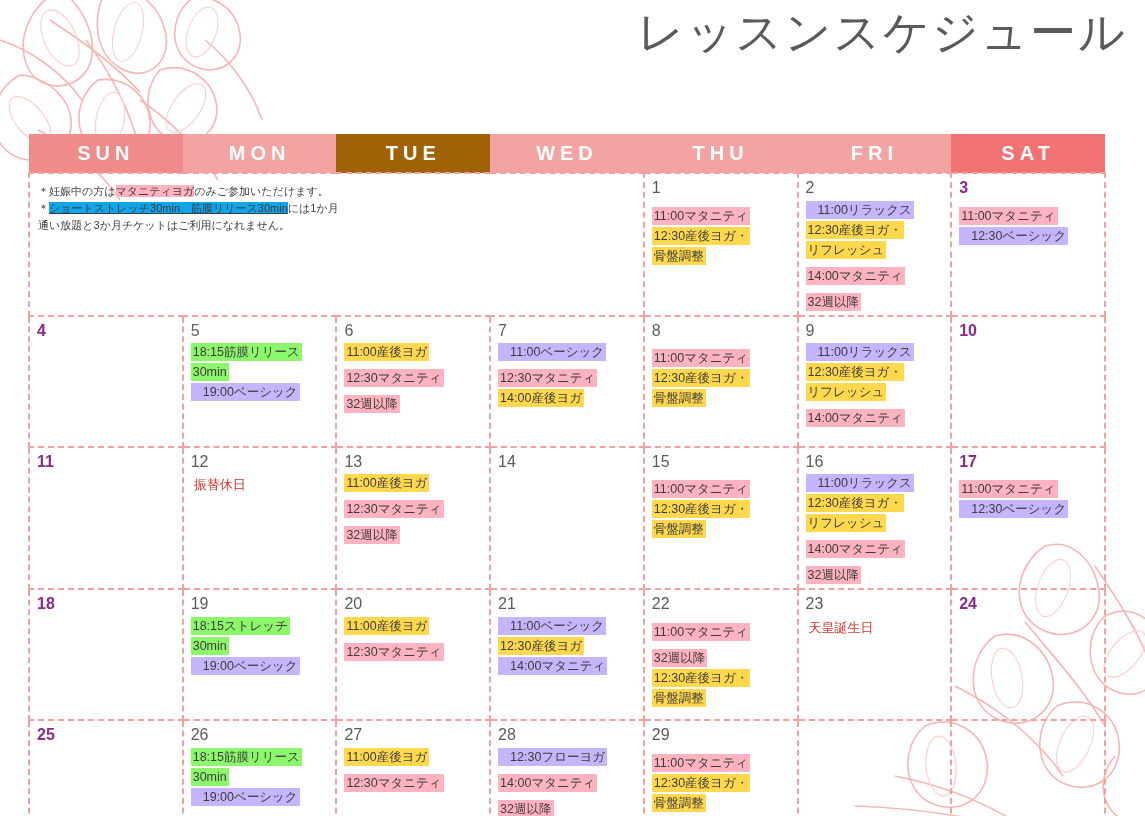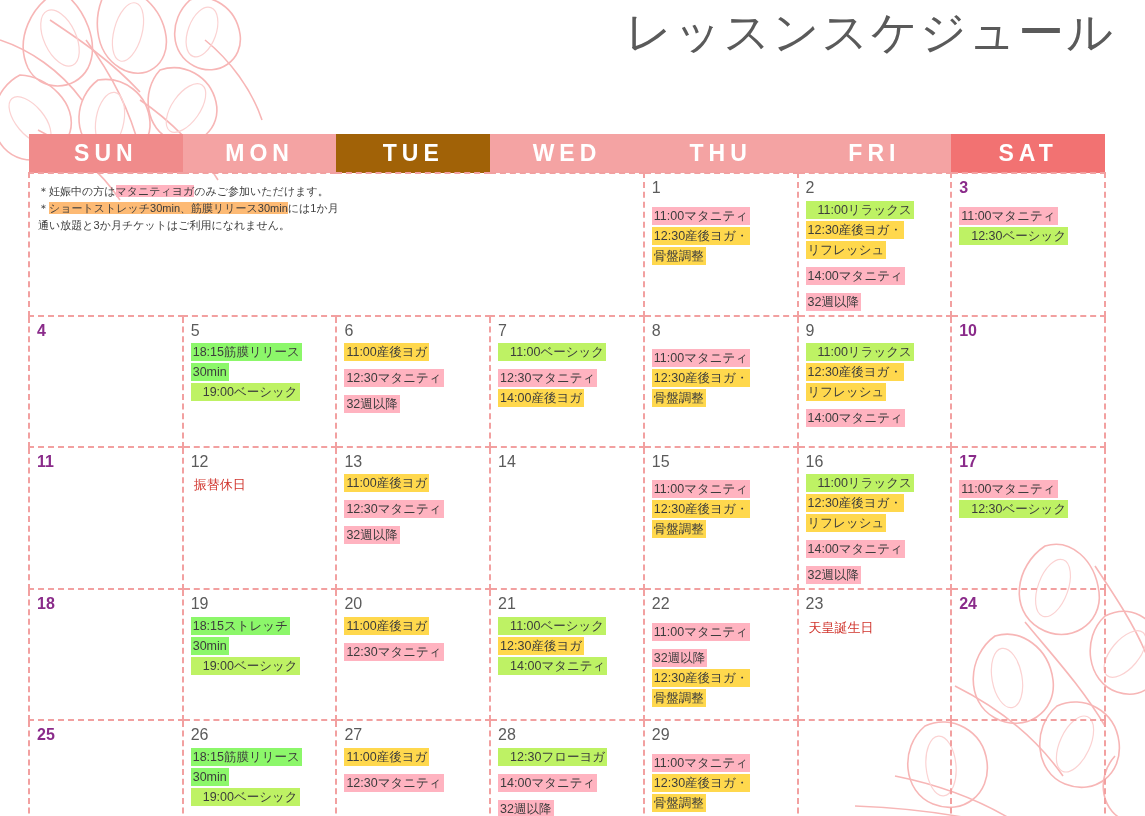--- a/index.html
+++ b/index.html
@@ -25,21 +25,21 @@
   .floral {
     position: absolute;
     pointer-events: none;
     z-index: 0;
   }
   .floral.tl { left: -10px; top: -20px; width: 300px; height: 230px; }
   .floral.br { right: -10px; bottom: -10px; width: 360px; height: 300px; }
 
   .title-block {
     position: absolute;
-    right: 30px;
+    right: 18px;
     top: 6px;
     text-align: right;
     z-index: 3;
   }
   .title-main {
     font-size: 46px;
     letter-spacing: 2px;
     color: #5a5a5a;
     line-height: 1.15;
     font-weight: 400;
@@ -60,21 +60,21 @@
     width: 1078px;
     z-index: 2;
   }
   table.cal {
     border-collapse: collapse;
     width: 1078px;
     table-layout: fixed;
   }
   table.cal th {
     height: 30px;
-    font-size: 23px;
+    font-size: 20px;
     letter-spacing: 5px;
     font-weight: bold;
     color: #ffffff;
     text-align: center;
     padding: 4px 14px;
   }
   table.cal td {
     vertical-align: top;
     border: 2px dashed #f2a0a0;
     height: 122px;
@@ -93,36 +93,36 @@
     font-size: 12.5px;
     line-height: 1.28;
     padding: 1px 2px;
     margin: 2px 0 0 3px;
     display: inline-block;
     max-width: 96%;
     box-sizing: border-box;
   }
   .ev.pink   { background: #ffb3c0; margin-top: 8px; }
   .ev.yellow { background: #ffd84d; }
-  .ev.cyan   { background: #bef264; padding-left: 12px; }
+  .ev.cyan   { background: #c4b5fd; padding-left: 12px; }
   .ev.green  { background: #8cf76a; }
   .holiday {
     font-size: 13px;
     color: #d0342c;
     margin: 4px 0 0 6px;
     display: block;
   }
   .notes {
     font-size: 11px;
     line-height: 1.55;
     color: #3c3c3c;
     padding: 6px 2px 0 4px;
   }
   .notes .hl-pink { background: #ffb3c0; }
-  .notes .hl-green { background: #fdba74; }
+  .notes .hl-green { background: #0ea5e9; text-decoration: underline; }
   .ev-wrap { display: block; }
 </style>
 </head>
 <body>
 
 <div class="page">
 
   <svg class="floral tl" viewBox="0 0 300 230" xmlns="http://www.w3.org/2000/svg">
     <g fill="none" stroke="#f7b6b6" stroke-width="1.6">
       <path d="M70 10 C40 25 25 60 38 88 C50 112 85 112 98 88 C110 64 96 28 70 10 Z"></path>

